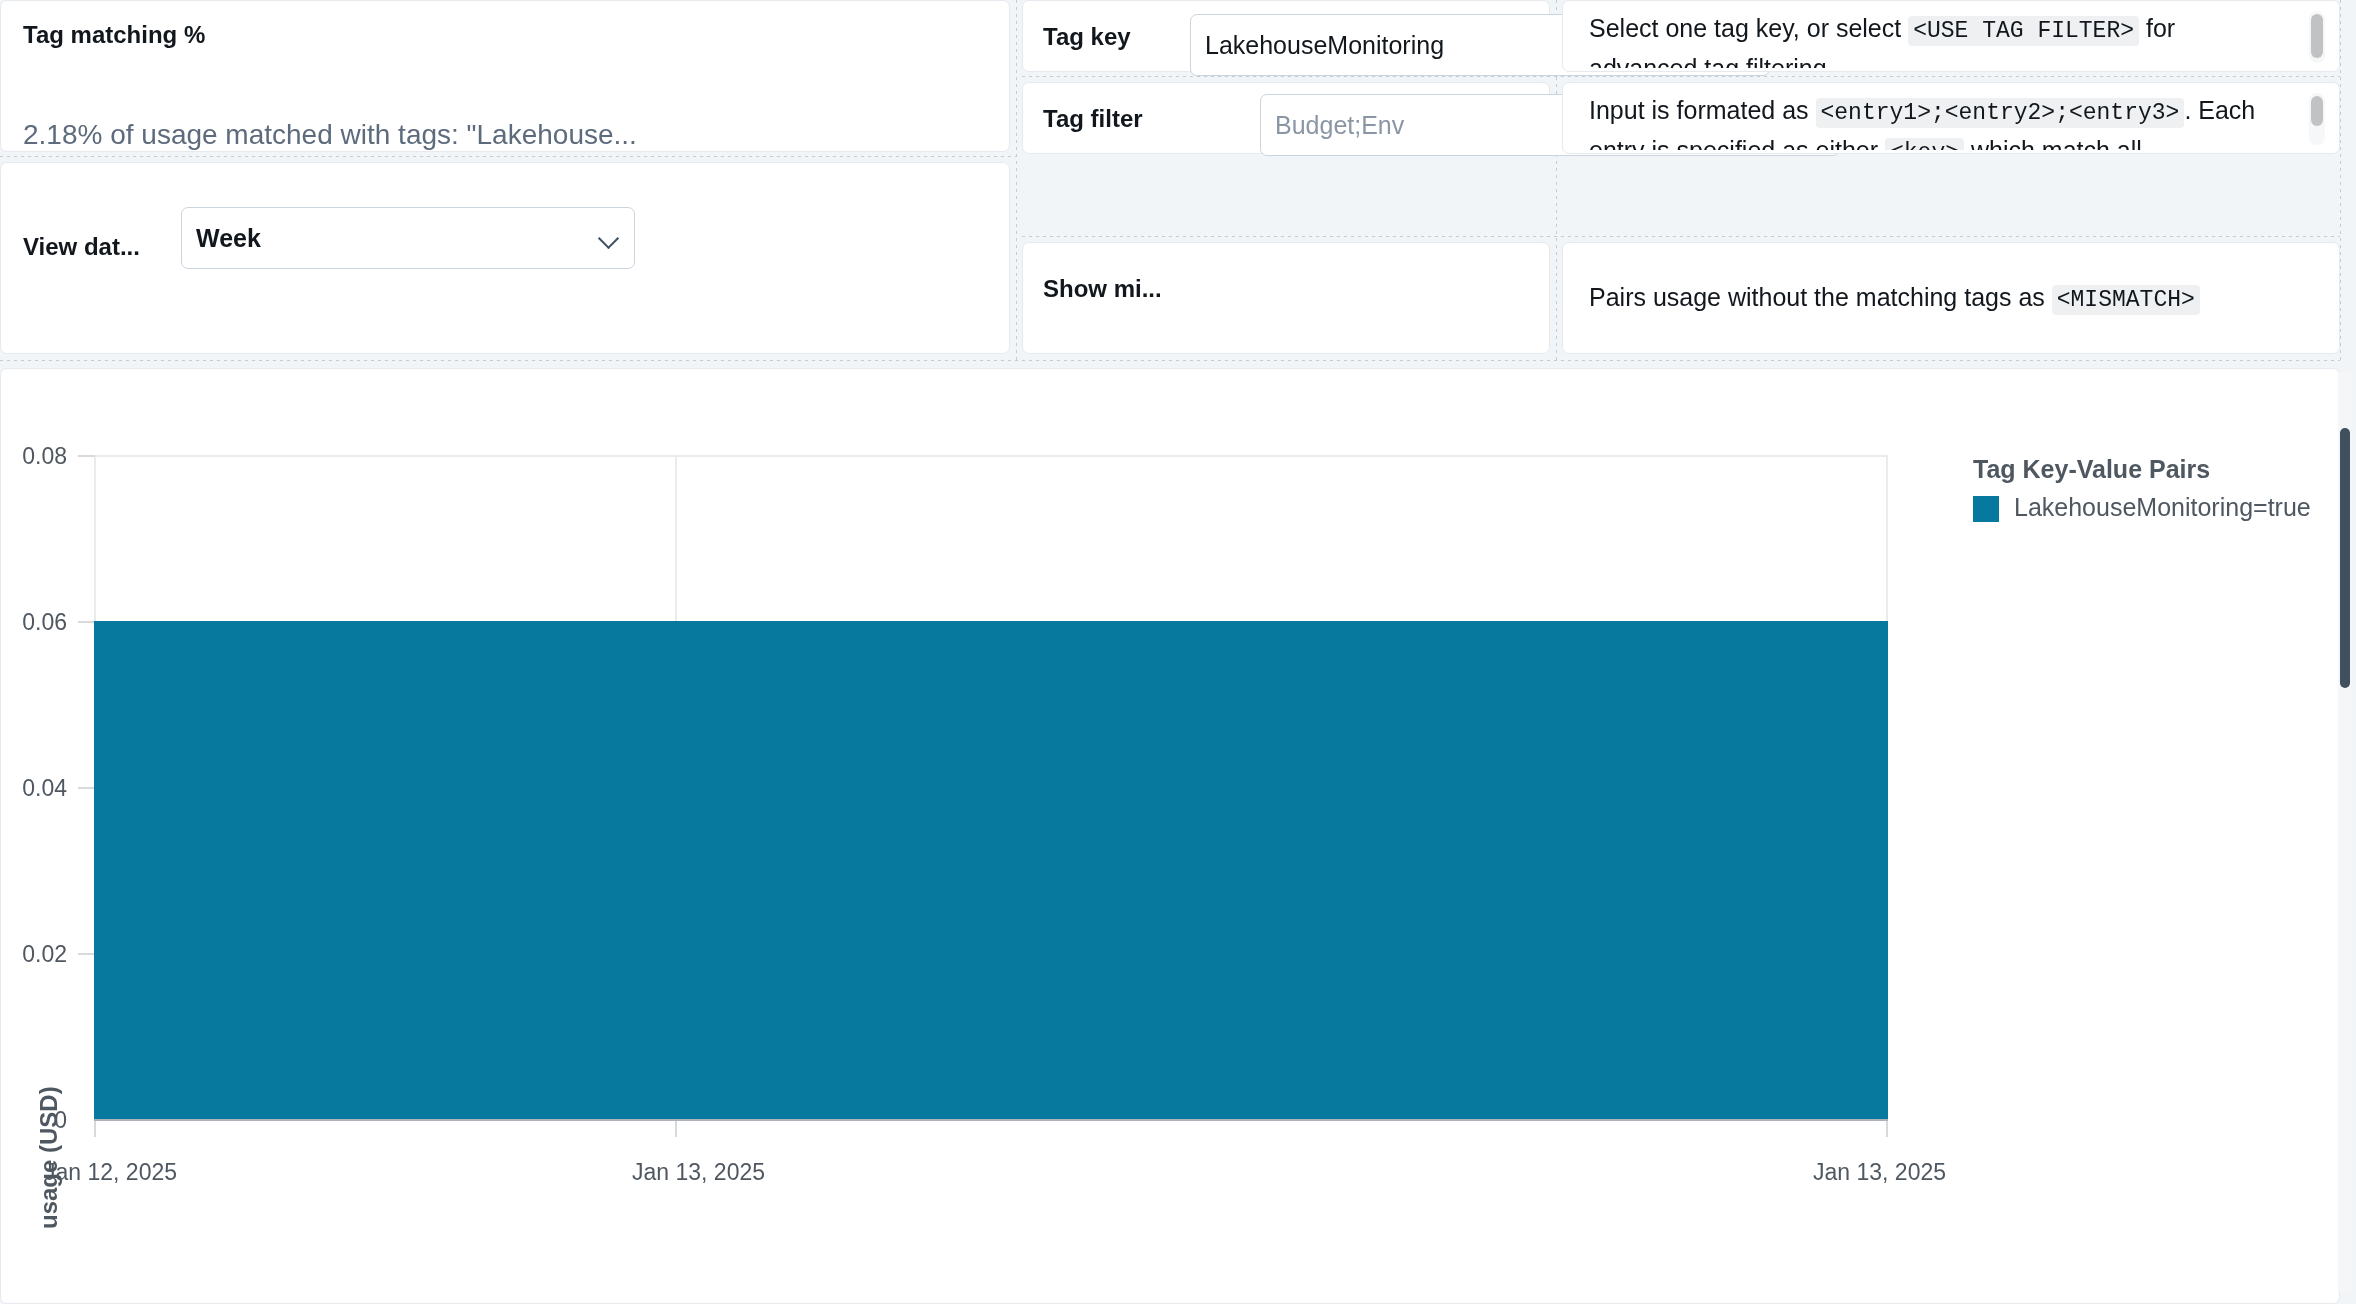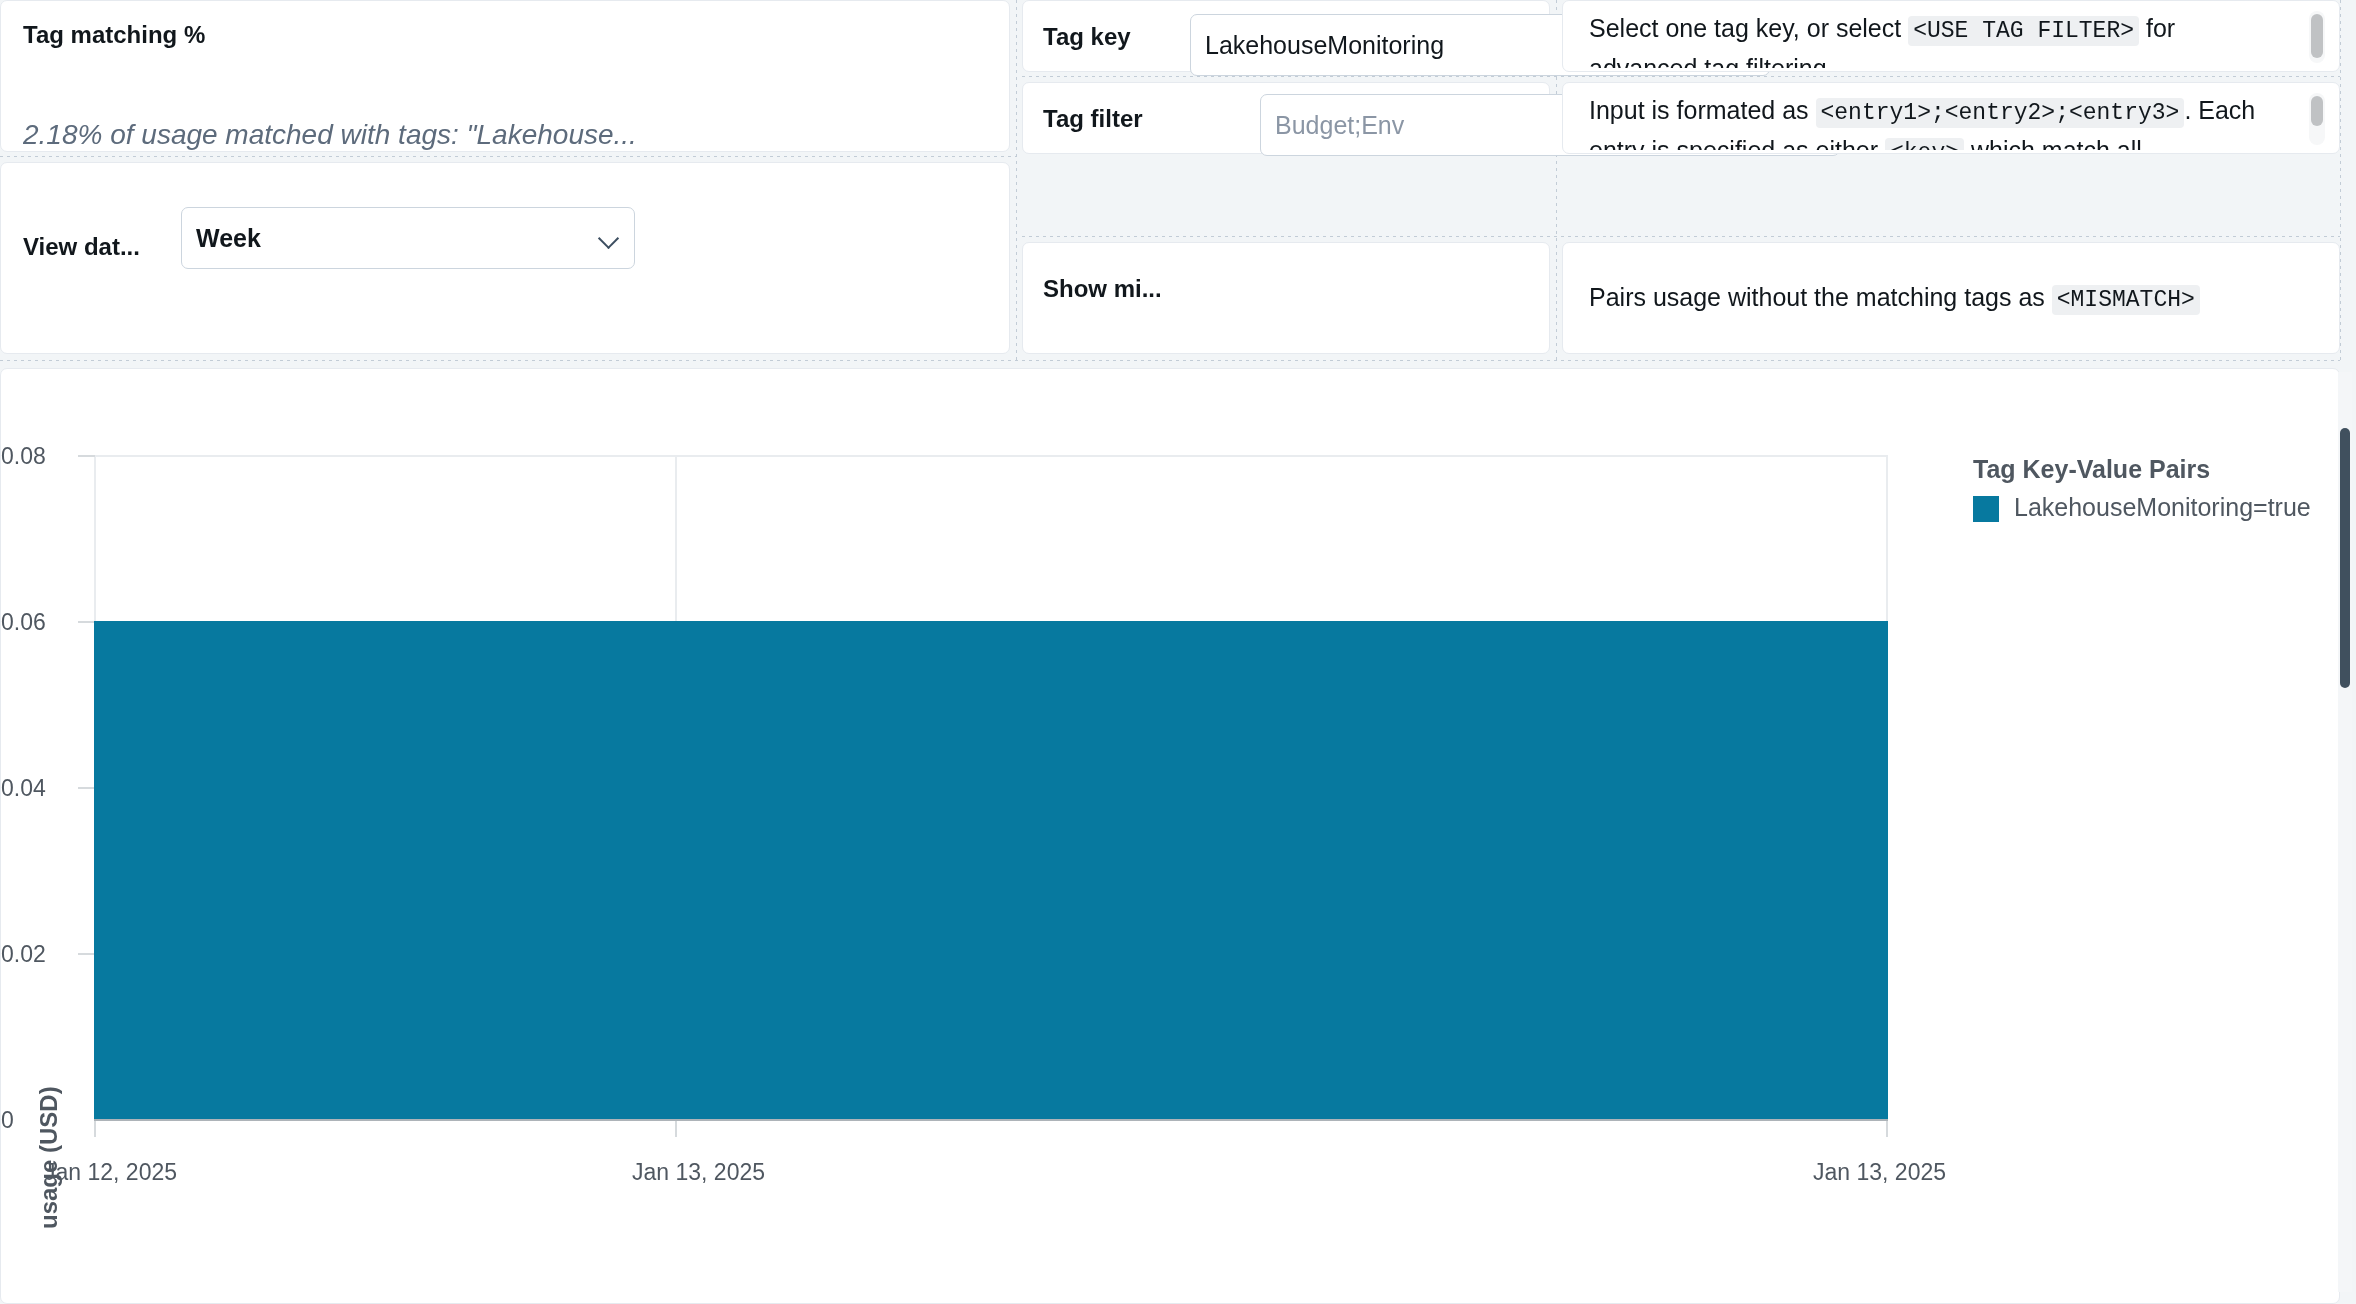--- a/index.html
+++ b/index.html
@@ -135,20 +135,21 @@
     border: 1px solid #e6eaef;
     border-radius: 7px;
   }
   .gridline { position: absolute; background: #e9ecef; }
   .axis-line { position: absolute; background: #adb3b8; }
   .tick-mark { position: absolute; background: #d6dadd; }
   .ytick {
     position: absolute;
     font-size: 23px;
     color: #4f5760;
+    text-align: right;
     white-space: nowrap;
   }
   .xtick {
     position: absolute;
     font-size: 23px;
     color: #4f5760;
     white-space: nowrap;
     text-align: center;
   }
   .ylabel {
@@ -196,21 +197,21 @@
   <div class="dotted-h" style="left:0; top:156px; width:1016px;"></div>
   <div class="dotted-h" style="left:0; top:360px; width:2340px;"></div>
   <div class="dotted-h" style="left:1022px; top:76px; width:1318px;"></div>
   <div class="dotted-h" style="left:1022px; top:236px; width:1318px;"></div>
   <div class="dotted-v" style="left:1016px; top:0; height:360px;"></div>
   <div class="dotted-v" style="left:1556px; top:0; height:360px;"></div>
   <div class="dotted-v" style="left:2340px; top:0; height:360px;"></div>
 
   <div class="cell" style="left:0; top:0; width:1010px; height:152px;">
     <div class="panel-title" style="left:22px; top:20px;">Tag matching %</div>
-    <div class="panel-sub" style="left:22px; top:118px; width:960px;font-style:italic;">2.18% of usage matched with tags: "Lakehouse...</div>
+    <div class="panel-sub" style="left:22px; top:118px; width:960px;">2.18% of usage matched with tags: "Lakehouse...</div>
   </div>
 
   <div class="cell" style="left:0; top:162px; width:1010px; height:192px;">
     <div class="ctl-label" style="left:22px; top:70px;">View dat...</div>
     <div class="ctl-box" style="left:180px; top:44px; width:454px; height:62px;font-weight:bold;">
       <span class="ctl-value">Week</span>
       <span class="chev"></span>
     </div>
   </div>
 

